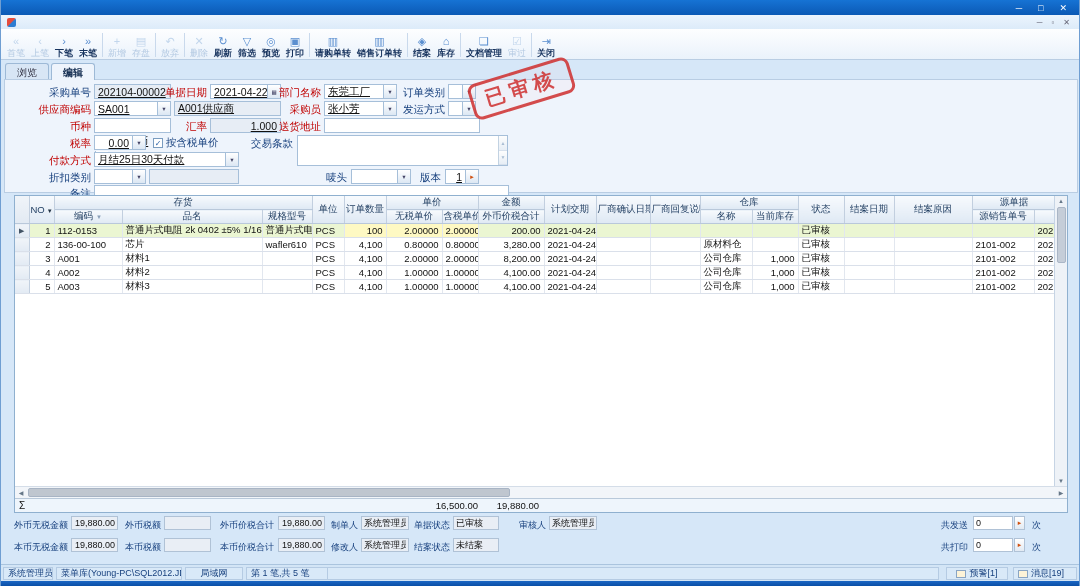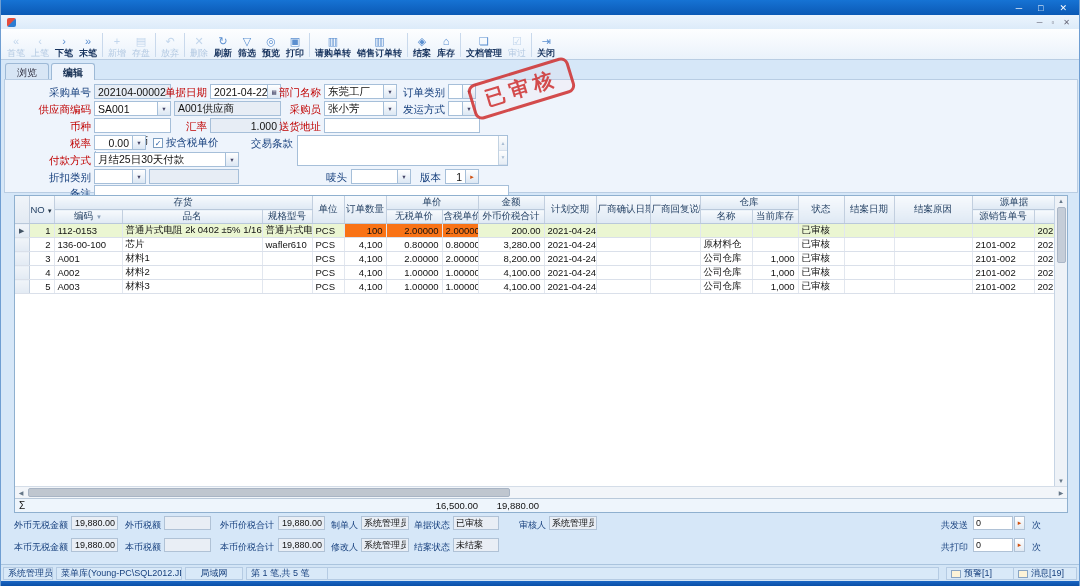--- a/index.html
+++ b/index.html
@@ -30,21 +30,21 @@
 .tabs{position:absolute;left:4px;top:63px;height:17px;display:flex;gap:2px;z-index:3;font-size:10px;}
 .tab{padding:2px 11px 0;border:1px solid #9db9d6;border-bottom:none;border-radius:3px 3px 0 0;background:#d8e6f5;color:#334;height:16px;}
 .tab.active{background:#eef4fc;font-weight:bold;color:#102a4e;height:17px;}
 
 
 .formpanel{position:absolute;left:3px;top:79px;width:1074px;height:114px;background:#eef4fc;border:1px solid #b9cde3;}
 .lbl{position:absolute;font-size:10.5px;color:#17407e;text-align:right;white-space:nowrap;}
 .lbl.red{color:#c00000;}
 .box{position:absolute;height:15px;border:1px solid #a6bfd9;background:#fff;display:flex;align-items:center;font-size:10.5px;color:#111;}
 .box.ro{background:#e7edf5;}
-.box .val{flex:1;padding:16px 3px;white-space:nowrap;overflow:hidden;}
+.box .val{flex:1;padding:16px 3px;white-space:nowrap;overflow:hidden;text-decoration:underline;}
 .box .val.num{text-align:right;}
 .box .dd{width:13px;align-self:stretch;border-left:1px solid #a6bfd9;background:linear-gradient(#ffffff,#dce7f3);font-size:5.5px;color:#446;display:flex;align-items:center;justify-content:center;flex:none;}
 .box .dd.orange{color:#d05010;font-size:7px;}
 .box.ta{height:31px;align-items:stretch;}
 .scol{width:9px;border-left:1px solid #c2d2e2;display:flex;flex-direction:column;flex:none;}
 .scol span{flex:1;font-size:5px;color:#a9bdd3;background:linear-gradient(#fdfdfd,#e7eef6);display:flex;align-items:center;justify-content:center;border-bottom:1px solid #d6e0ec;}
 .cbx{position:absolute;display:flex;align-items:center;gap:3px;font-size:10.5px;color:#17407e;}
 .ck{width:10px;height:10px;border:1px solid #7a9cc0;background:#fff;font-size:8px;line-height:9px;text-align:center;color:#2a61a8;}
 
 
@@ -53,21 +53,21 @@
 
 .gridpanel{position:absolute;left:13px;top:195px;width:1054px;height:318px;border:1px solid #8fb0cf;background:#fff;display:flex;flex-direction:column;}
 .gridmain{flex:1;display:flex;overflow:hidden;}
 .tablewrap{width:1041px;background:#fff;overflow:hidden;}
 table{border-collapse:collapse;table-layout:fixed;width:1041px;font-size:9.5px;}
 th{background:linear-gradient(#f7fafd,#dfe9f4);border-right:1px solid #c2cfdf;border-bottom:1px solid #b9c8da;color:#1c3a5e;font-weight:normal;padding:0 1px;height:13px;white-space:nowrap;overflow:hidden;text-align:center;}
 td{border-right:1px solid #e2e7ef;border-bottom:1px solid #dae0ea;padding:0 3px;height:12px;white-space:nowrap;overflow:hidden;color:#111;}
 td.num{text-align:right;}
 td.sel,th.sel{background:linear-gradient(#f0f4f9,#e2eaf3);border-right:1px solid #c2cfdf;color:#456;font-size:7px;text-align:center;padding:0;}
 tr.current td{background:#ebf6d2;}
-tr.current td.hl{background:#f97316;}
+tr.current td.hl{background:#fef9c3;}
 tr.current td.sel{background:linear-gradient(#f0f4f9,#e2eaf3);}
 .sort{font-size:6px;margin-left:2px;color:#234;}
 .filter{font-size:6px;margin-left:3px;color:#8a9fb8;}
 .vscroll{width:13px;background:#eef2f7;border-left:1px solid #c6d4e4;display:flex;flex-direction:column;align-items:center;font-size:6px;color:#678;}
 .vs-btn{height:10px;display:flex;align-items:center;}
 .vthumb{width:9px;height:56px;background:#c5cdd8;border:1px solid #aab6c6;border-radius:2px;margin-top:1px;}
 .hscroll{height:12px;background:#f2f5f9;border-top:1px solid #d4dde8;display:flex;align-items:center;font-size:6px;color:#678;position:relative;flex:none;}
 .hs-btn{width:12px;text-align:center;}
 .hs-btn.right{margin-left:auto;}
 .hthumb{position:absolute;left:13px;width:482px;top:1px;height:9px;background:#bfc6cf;border:1px solid #a8b4c4;border-radius:2px;}
@@ -561,21 +561,21 @@
     </div>
   <div class="fbtn" style="left:1013px;top:538px;">▸</div>
   <div class="funit" style="left:1031px;top:541px;">次</div>
 
   <div class="statusbar">
     <div class="spanel" style="left:2px;width:50px;">系统管理员</div>
     <div class="spanel" style="left:55px;width:126px;">菜单库(Young-PC\SQL2012.JD)</div>
     <div class="spanel" style="left:184px;width:58px;justify-content:center;">局域网</div>
     <div class="spanel" style="left:245px;width:94px;">第 1 笔,共 5 笔</div>
     <div class="spanel" style="left:326px;width:612px;"></div>
-    <div class="spanel" style="left:945px;width:73px;">
+    <div class="spanel" style="left:945px;width:62px;justify-content:center;">
         <span class="sic"></span>
         <span>预警[1]</span>
       </div>
     <div class="spanel" style="left:1012px;width:64px;">
         <span class="sic"></span>
         <span>消息[19]</span>
       </div>
   </div>
   <div class="bottomstrip"></div>
 

